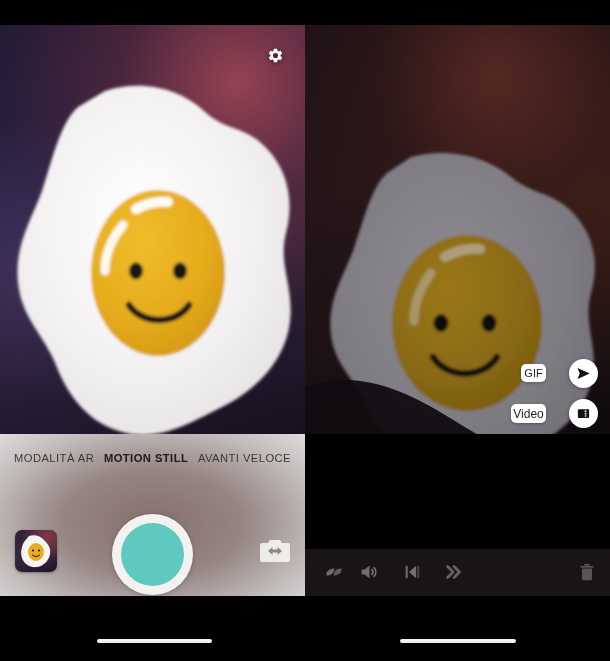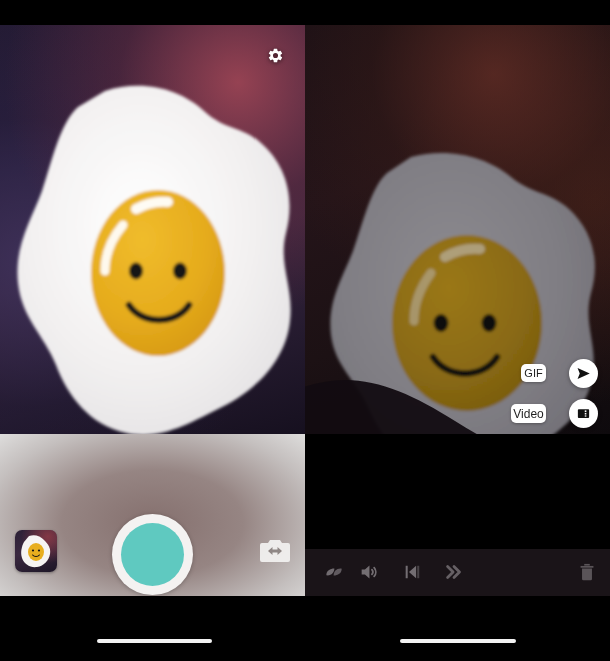--- a/index.html
+++ b/index.html
@@ -146,20 +146,25 @@
 
       <div class="gear-btn">
         <svg viewBox="0 0 24 24">
           <path fill="#ffffff" d="M19.14 12.94a7.5 7.5 0 0 0 .06-.94 7.5 7.5 0 0 0-.06-.94l2.03-1.58a.5.5 0 0 0 .12-.62l-1.92-3.32a.5.5 0 0 0-.6-.22l-2.39.96a7.1 7.1 0 0 0-1.62-.94l-.36-2.54a.5.5 0 0 0-.5-.42h-3.84a.5.5 0 0 0-.5.42l-.36 2.54c-.58.24-1.12.56-1.62.94l-2.39-.96a.5.5 0 0 0-.6.22L2.67 8.86a.5.5 0 0 0 .12.62l2.03 1.58c-.04.31-.06.63-.06.94s.02.63.06.94l-2.03 1.58a.5.5 0 0 0-.12.62l1.92 3.32c.12.22.38.3.6.22l2.39-.96c.5.38 1.04.7 1.62.94l.36 2.54c.04.24.25.42.5.42h3.84c.25 0 .46-.18.5-.42l.36-2.54c.58-.24 1.12-.56 1.62-.94l2.39.96c.22.08.48 0 .6-.22l1.92-3.32a.5.5 0 0 0-.12-.62l-2.03-1.58zM12 15.6A3.6 3.6 0 1 1 12 8.4a3.6 3.6 0 0 1 0 7.2z"></path>
         </svg>
       </div>
     </div>
 
     <div class="ctrlbar">
 
+      <div class="modes">
+        <div class="mode">MODALITÀ AR</div>
+        <div class="mode active">MOTION STILL</div>
+        <div class="mode">AVANTI VELOCE</div>
+      </div>
 
       <div class="thumb" style="top:96px;left:15px;">
         <div class="thumb-inner"></div>
         <svg viewBox="0 0 34 36">
           <path d="M10 3 C16 1 21 3 25 7 C29 11 32 15 31 21 C30 27 25 33 18 34
                    C11 35 5 31 3 25 C1 19 3 13 5 9 Z" fill="#f6f4f3"></path>
           <ellipse cx="17" cy="19" rx="8" ry="9" fill="#e8ae1f"></ellipse>
           <circle cx="14" cy="17.5" r="1.1" fill="#141414"></circle>
           <circle cx="20" cy="17.5" r="1.1" fill="#141414"></circle>
           <path d="M13.6 22 C15.2 24 18.8 24 20.4 22" stroke="#141414" stroke-width="1.1" fill="none" stroke-linecap="round"></path>

